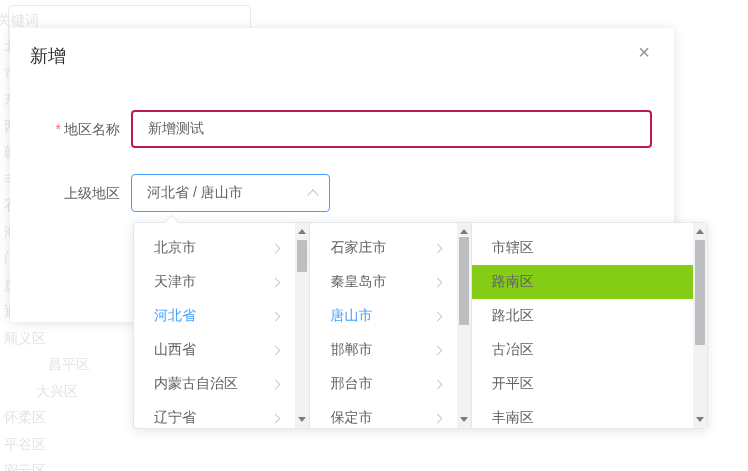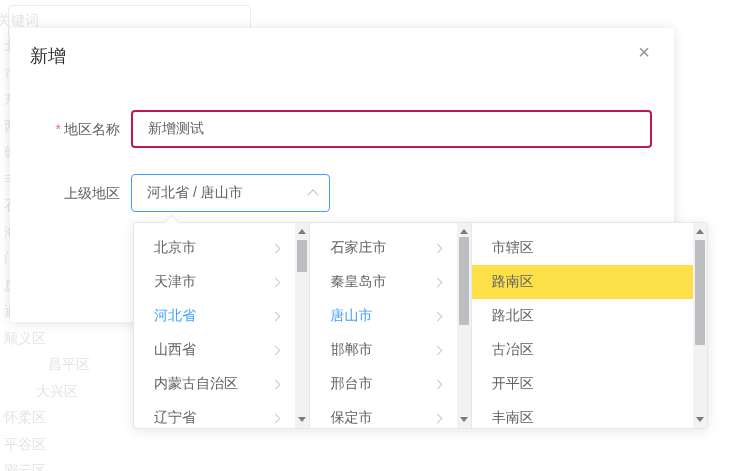--- a/index.html
+++ b/index.html
@@ -39,21 +39,21 @@
   .popper-arrow{position:absolute;left:32px;top:-6px;width:10px;height:10px;background:#fff;
     transform:rotate(45deg);border-left:1px solid #e4e7ed;border-top:1px solid #e4e7ed;}
   .panel{position:relative;box-sizing:border-box;overflow:hidden;height:100%;}
   .panel-1{width:177px;border-right:1px solid #e4e7ed;}
   .panel-2{width:162px;border-right:1px solid #e4e7ed;}
   .panel-3{width:236px;}
   .panel-list{margin:8px 14px 0 0;}
   .cas-row{position:relative;height:34px;display:flex;align-items:center;
     padding-left:20px;font-size:14px;color:#606266;cursor:pointer;white-space:nowrap;}
   .cas-row.active{color:#409eff;}
-  .cas-row.hover{background:#fde047;}
+  .cas-row.hover{background:#84cc16;}
   .chev-right{position:absolute;right:16px;width:6px;height:6px;
     border-top:1.5px solid #bfcbd9;border-right:1.5px solid #bfcbd9;transform:rotate(45deg);}
 
   
   .sb{position:absolute;top:0;bottom:0;right:0;width:14px;background:#f2f2f3;}
   .sb-up,.sb-down{position:absolute;left:3px;width:0;height:0;
     border-left:4px solid transparent;border-right:4px solid transparent;}
   .sb-up{top:6px;border-bottom:5px solid #7c7c7c;}
   .sb-down{bottom:6px;border-top:5px solid #7c7c7c;}
   .sb-thumb{position:absolute;left:2px;width:10px;background:#bcbec1;border-radius:1px;}

